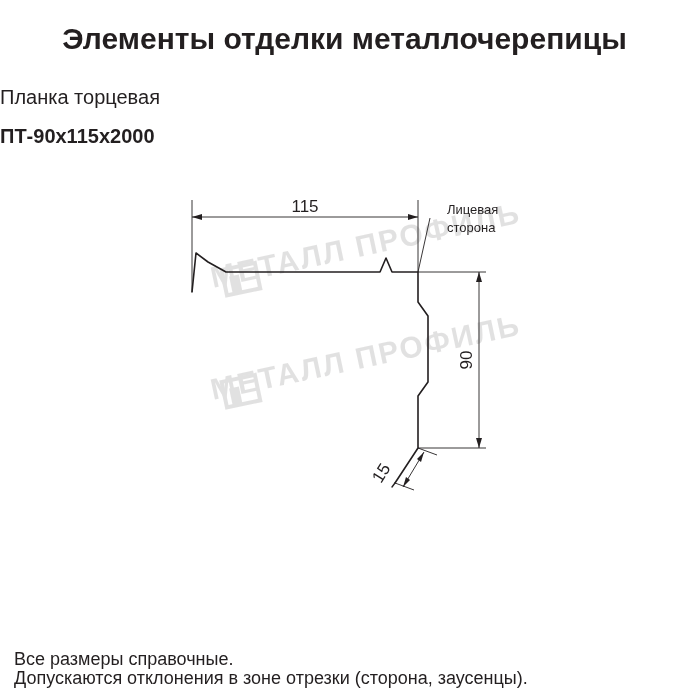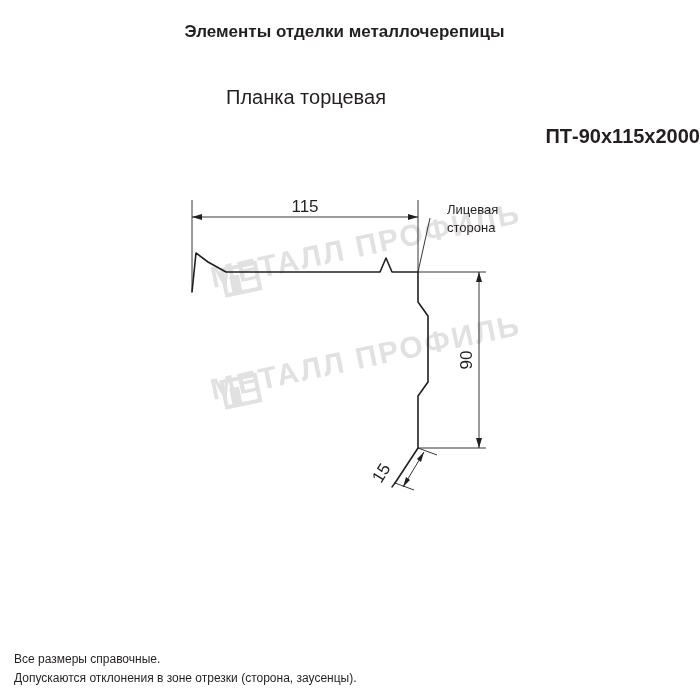--- a/index.html
+++ b/index.html
@@ -19,39 +19,39 @@
     position: relative;
     width: 700px;
     height: 700px;
   }
   .title {
     position: absolute;
     top: 22px;
     left: 0;
     width: 689px;
     text-align: center;
-    font-size: 17px;
+    font-size: 30px;
     font-weight: bold;
     letter-spacing: 0px;
   }
   .subtitle {
     position: absolute;
     top: 86px;
     left: 0;
     width: 612px;
-    text-align: center;
+    text-align: left;
     font-size: 20px;
     font-weight: normal;
   }
   .code {
     position: absolute;
     top: 125px;
     left: 0;
     width: 700px;
-    text-align: right;
+    text-align: left;
     font-size: 20px;
     font-weight: bold;
   }
   .drawing {
     position: absolute;
     top: 0;
     left: 0;
     width: 700px;
     height: 700px;
   }
@@ -60,21 +60,21 @@
     left: 0;
     top: 0;
     width: 700px;
     height: 700px;
     pointer-events: none;
   }
   .footnotes {
     position: absolute;
     left: 14px;
     bottom: 12px;
-    font-size: 12px;
+    font-size: 18px;
     line-height: 19px;
     color: #231f20;
   }
   .footnotes div {
     white-space: nowrap;
   }
   .label-face {
     font-size: 13px;
     fill: #231f20;
   }

